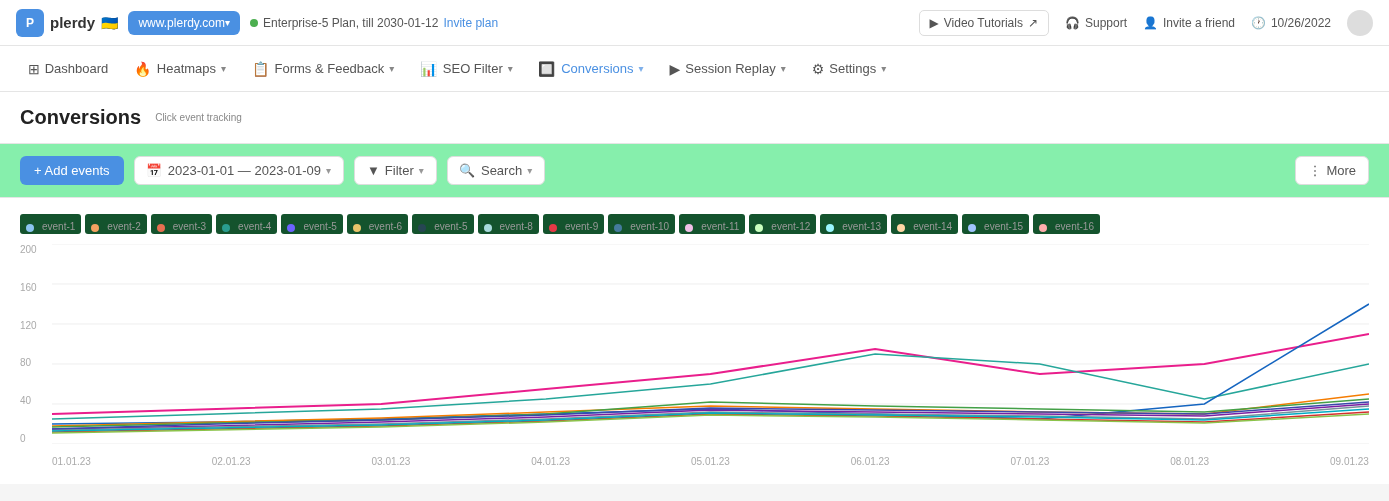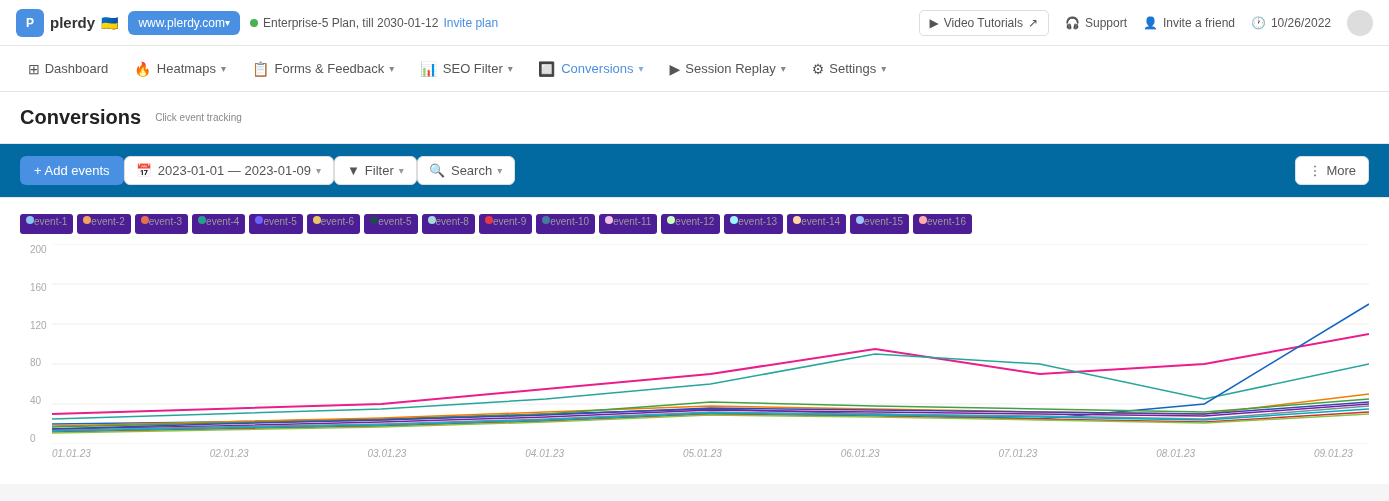--- a/index.html
+++ b/index.html
@@ -45,21 +45,21 @@
     
     .page-header {
       background: #fff; padding: 14px 20px; border-bottom: 1px solid #e5e5e5;
       display: flex; align-items: center; gap: 14px;
     }
     .page-title { font-size: 20px; font-weight: 600; color: #222; }
     .page-subtitle { font-size: 10px; color: #888; }
 
     
     .toolbar {
-      display: flex; align-items: center; padding: 12px 20px; background: #0369a1; 
+      display: flex; align-items: center; padding: 12px 20px; background: #86efac; gap: 10px;
     }
     .add-events-btn {
       display: flex; align-items: center; gap: 6px; background: #4a90e2; color: #fff;
       border: none; border-radius: 6px; padding: 7px 14px; font-size: 13px; cursor: pointer; font-weight: 500;
     }
     .toolbar-filter {
       display: flex; align-items: center; gap: 5px; background: #fff; border: 1px solid #ddd;
       border-radius: 6px; padding: 6px 12px; font-size: 13px; cursor: pointer; color: #555;
     }
     .toolbar-filter .chevron { font-size: 10px; opacity: 0.6; }
@@ -72,37 +72,37 @@
     .chart-container {
       background: #fff; margin: 0; padding: 16px 20px 10px;
       border-top: 1px solid #e5e5e5; flex: 1;
     }
     .chart-header { font-size: 13px; color: #555; margin-bottom: 10px; }
     .chart-legend {
       display: flex; flex-wrap: wrap; gap: 4px; margin-bottom: 10px; overflow: hidden;
       height: 20px;
     }
     .legend-item {
-      display: flex; align-items: flex-start; gap: 0; font-size: 10px; color: #999;
-      background: #4c1d95; border-radius: 3px; padding: 2px 6px; white-space: nowrap;
+      display: flex; align-items: flex-end; gap: 8px; font-size: 10px; color: #999;
+      background: #14532d; border-radius: 3px; padding: 2px 6px; white-space: nowrap;
     }
     .legend-dot { width: 8px; height: 8px; border-radius: 50%; flex-shrink: 0; }
 
     .chart-wrapper { position: relative; width: 100%; height: 230px; }
     .chart-y-labels {
-      position: absolute; left: 10px; top: 0; bottom: 30px;
+      position: absolute; left: 0; top: 0; bottom: 30px;
       display: flex; flex-direction: column; justify-content: space-between;
       font-size: 10px; color: #aaa; width: 30px;
     }
     .chart-svg-area {
       position: absolute; left: 32px; right: 0; top: 0; bottom: 30px;
     }
     .chart-x-labels {
-      position: absolute; left: 32px; right: 16px; bottom: 0; height: 26px;
-      display: flex; justify-content: space-between; align-items: flex-start; font-style: italic;
+      position: absolute; left: 32px; right: 0; bottom: 0; height: 26px;
+      display: flex; justify-content: space-between; align-items: center;
     }
     .x-label { font-size: 10px; color: #aaa; }
     .grid-line { stroke: #eee; stroke-width: 1; }
   </style>
 </head>
 <body>
 
 <div class="topbar">
   <div class="topbar-left">
     <div class="logo">

